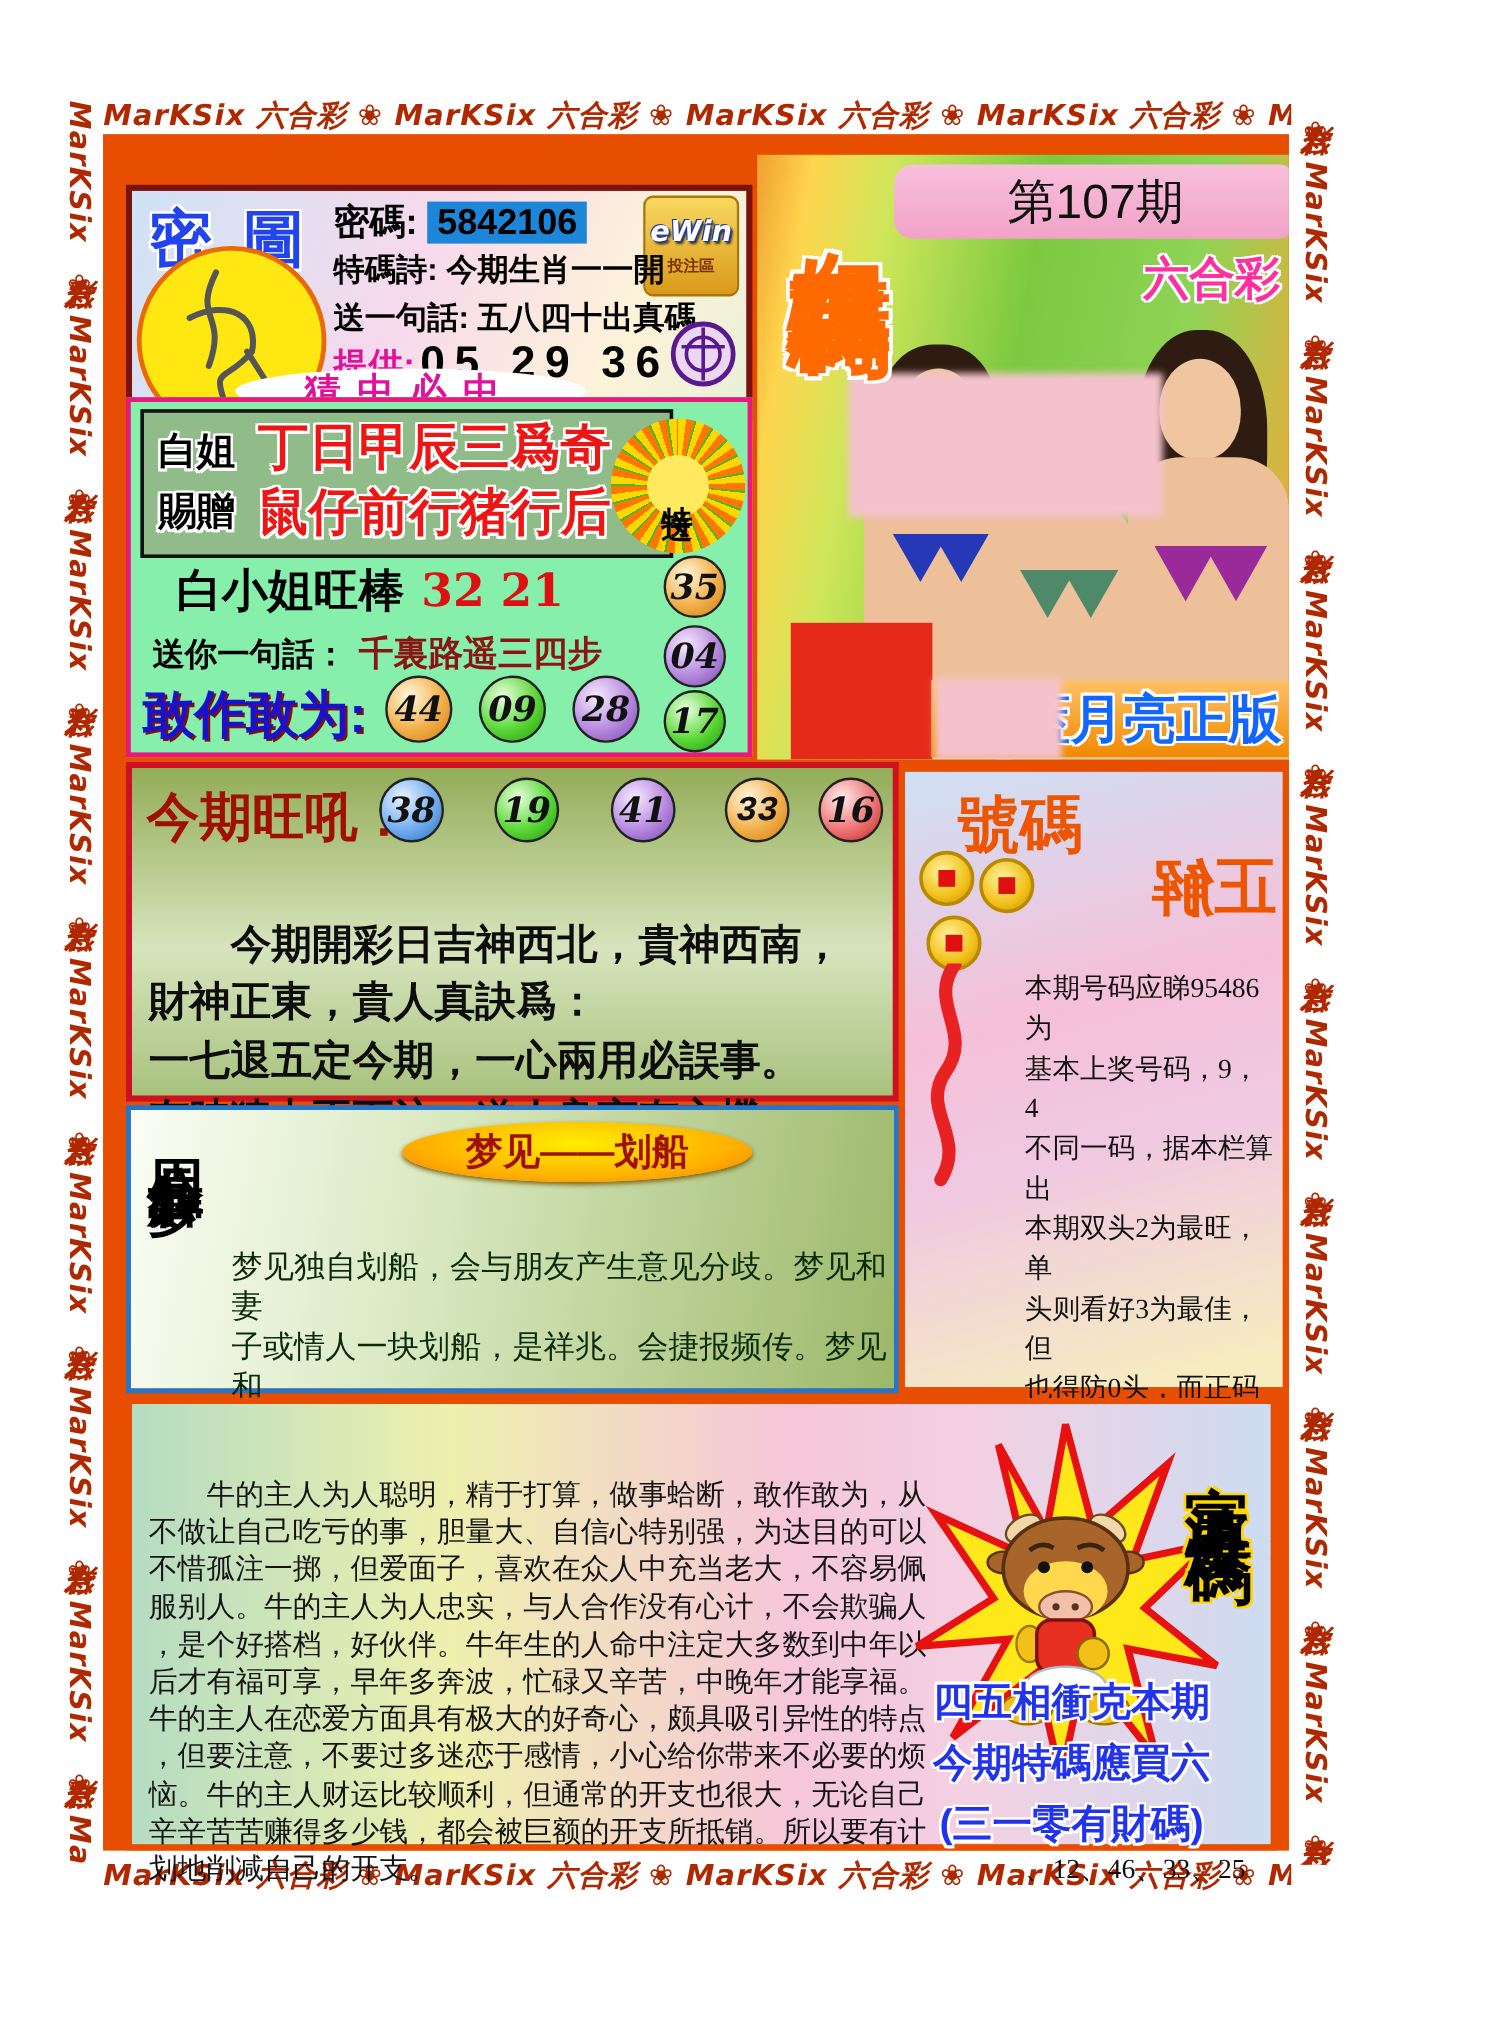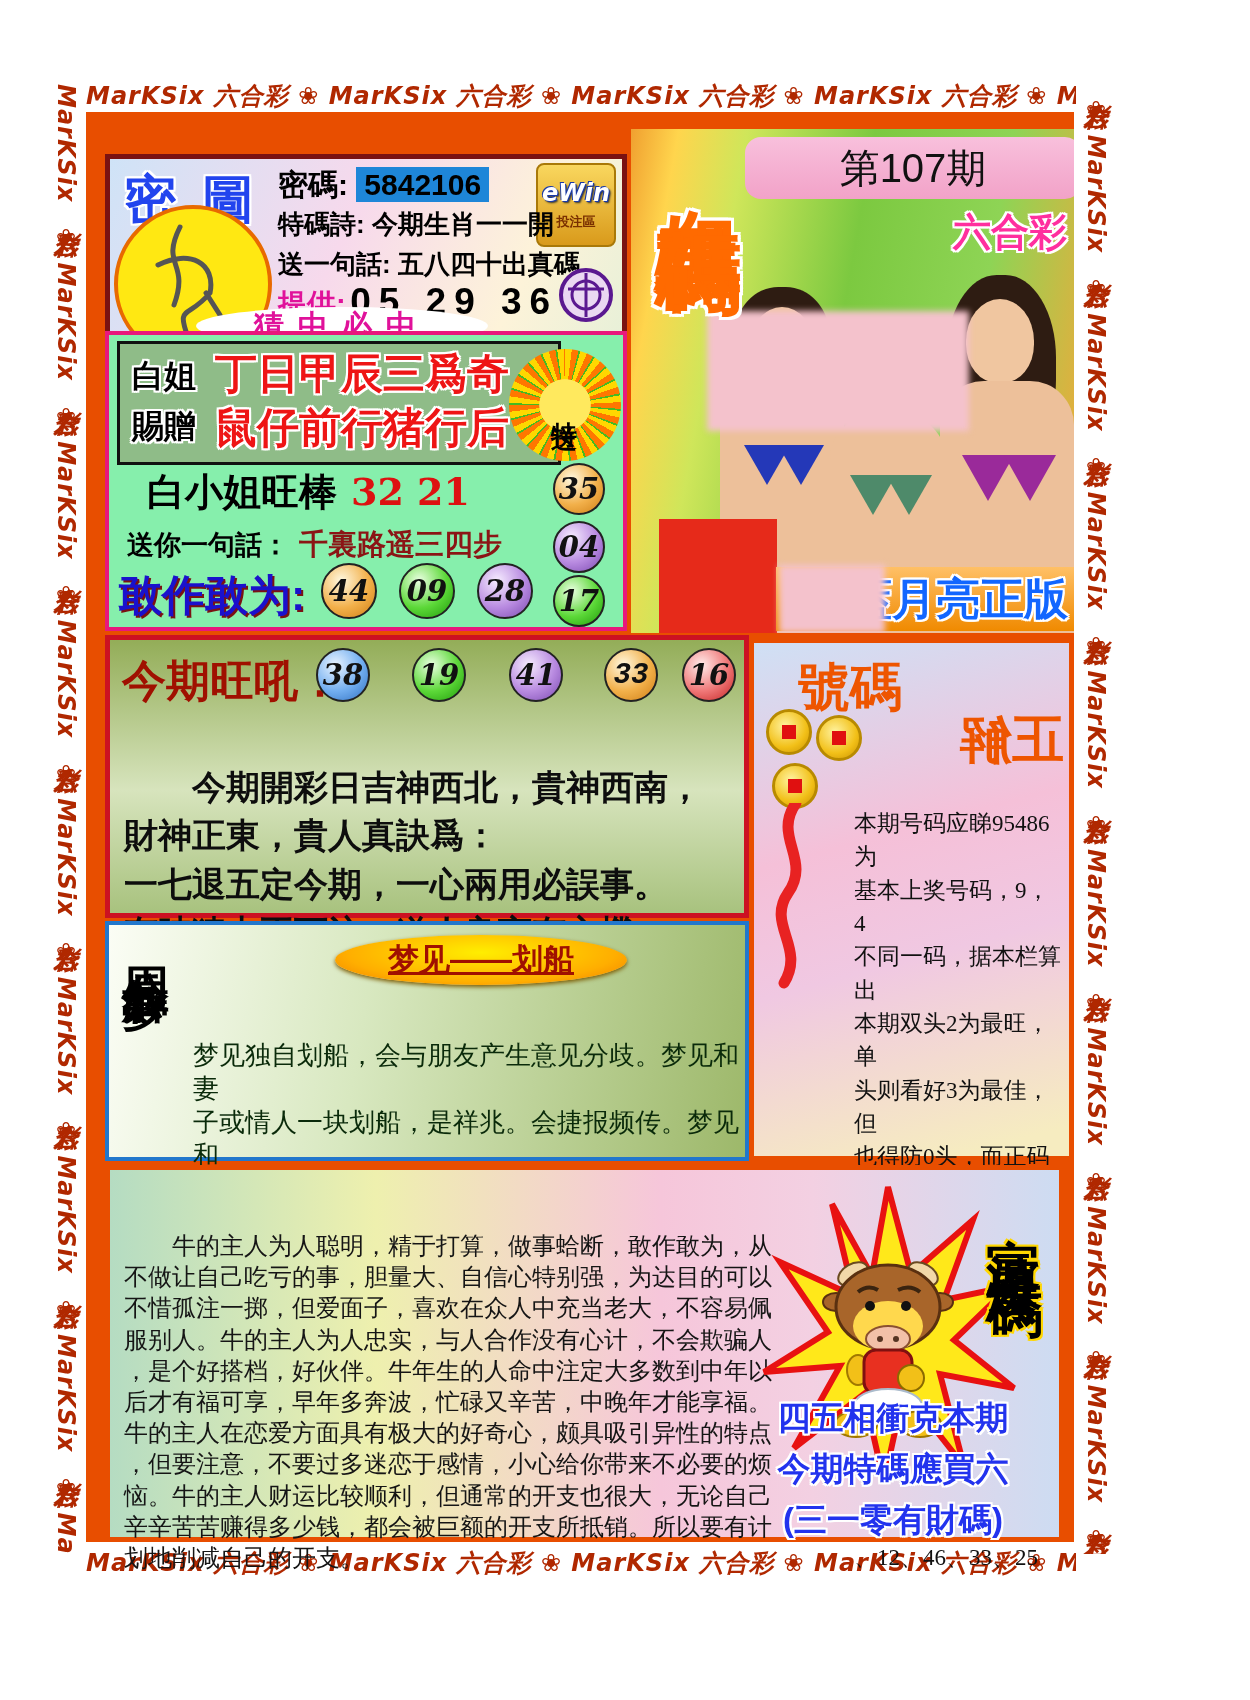--- a/index.html
+++ b/index.html
@@ -73,21 +73,21 @@
   #wh-par{left:14px;top:78px;width:610px;font-size:34px;font-weight:bold;color:#0d0d0d;
           line-height:1.42;font-family:"Liberation Serif",serif;}
   
   #box4{left:10px;top:800px;width:644px;height:240px;border:4px solid #2277cc;
         background:linear-gradient(100deg,#fbfdf5,#d8e8c0 40%,#9db86a);}
   #dream-title{left:6px;top:4px;height:228px;writing-mode:vertical-rl;font-size:47px;
                font-weight:bold;color:#000;letter-spacing:6px;font-family:"Liberation Serif",serif;}
   #dream-ell{left:226px;top:10px;width:292px;height:50px;border-radius:50%;
              background:radial-gradient(ellipse at 50% 35%,#ffee00,#ffae00 65%,#ee7700);
              display:flex;align-items:center;justify-content:center;box-shadow:0 2px 4px #7a5a00;}
-  #dream-topic{font-size:31px;font-weight:bold;color:#a01000;text-decoration:underline;}
+  #dream-topic{font-size:31px;font-weight:bold;color:#a01000;}
   #dream-par{left:84px;top:68px;width:548px;font-size:26px;color:#0a2a0a;line-height:1.28;}
   
   #panel{left:536px;top:8px;width:443px;height:504px;overflow:hidden;
          background:linear-gradient(100deg,#f0a030,#ffd54d 9%,#cfe65a 22%,#7cc940 46%,#8ed455 72%,#f0a93a 97%);}
   #redband{left:28px;top:390px;width:118px;height:114px;background:#e62a1a;}
   #ptitle{left:26px;top:12px;height:492px;writing-mode:vertical-rl;font-size:86px;line-height:1.0;
           font-weight:bold;color:#ff6a00;letter-spacing:6px;z-index:7;}
   #issuebox{left:114px;top:8px;width:336px;height:62px;border-radius:16px;
             background:linear-gradient(#f8c0dc,#f2a2c8);display:flex;align-items:center;
             justify-content:center;z-index:6;}

